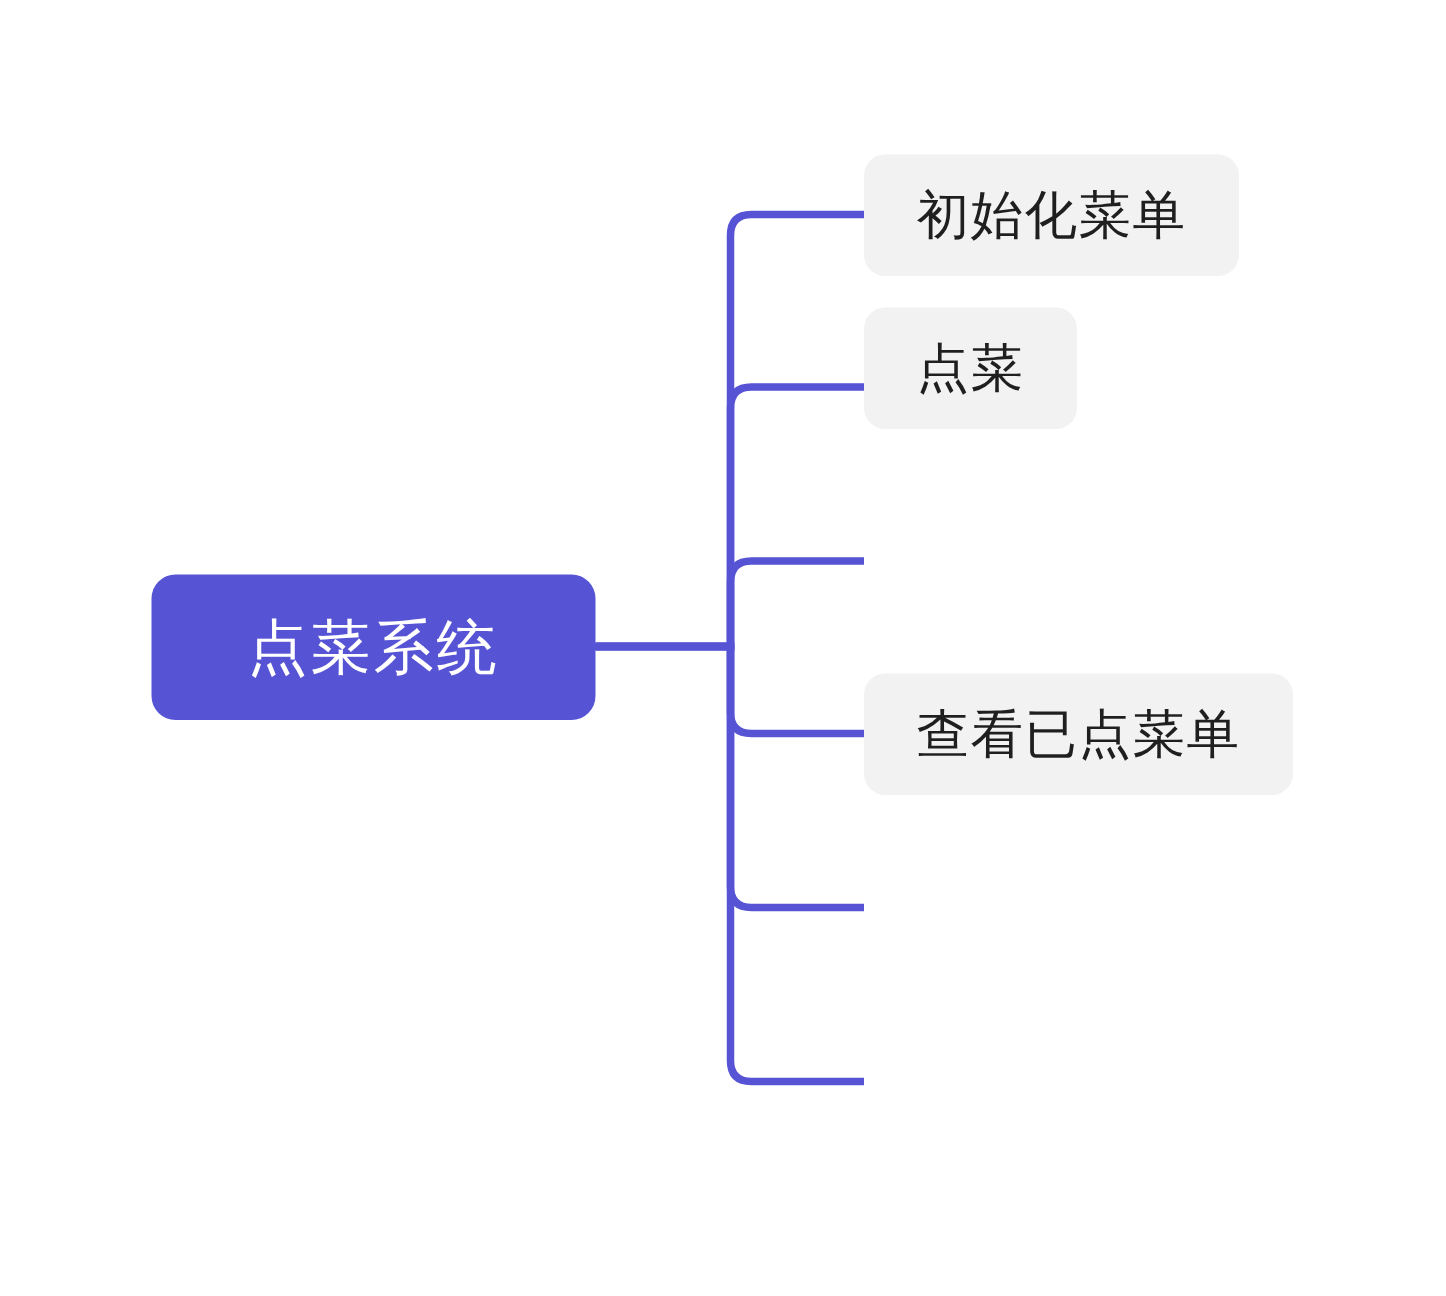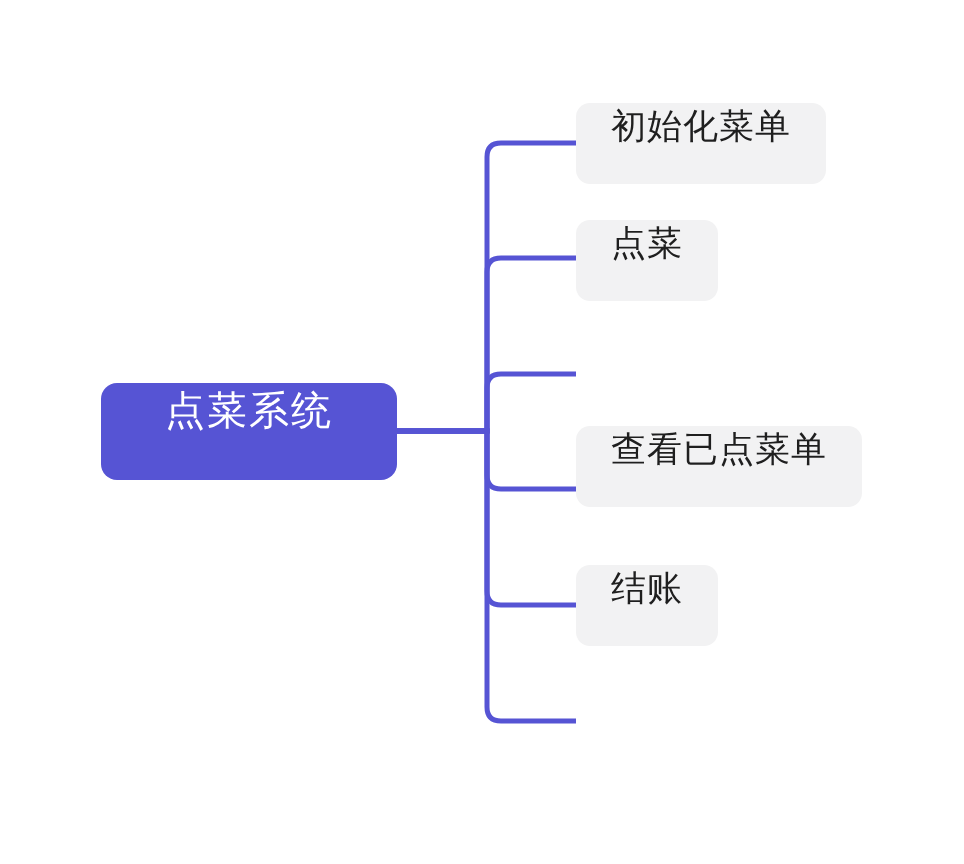--- a/index.html
+++ b/index.html
@@ -29,20 +29,21 @@
   .connectors path{
     fill:none;
     stroke:var(--branch);
     stroke-width:5;
     stroke-linecap:butt;
   }
   .topic{
     position:absolute;
     box-sizing:border-box;
     display:flex;
+    align-items:center;
     justify-content:center;
     white-space:nowrap;
     cursor:default;
   }
   .topic.root{
     left:101px; top:383px;
     width:296px; height:97px;
     background:var(--root-fill);
     border-radius:16px;
     color:var(--root-text);
@@ -55,23 +56,23 @@
     height:81px;
     padding:0 35px;
     background:var(--child-fill);
     border-radius:14px;
     color:var(--child-text);
     font-size:35px;
     font-weight:400;
     letter-spacing:1px;
   }
   .topic.c0{top:103px;}
-  .topic.c1{top:220px;}
+  .topic.c1{top:205px;}
   .topic.c2{top:334px;}
-  .topic.c3{top:426px;}
+  .topic.c3{top:449px;}
   .topic.c4{top:565px;}
   .topic.c5{top:681px;}
 </style>
 </head>
 <body>
 
 <div class="stage">
 
   <svg class="connectors" viewBox="0 0 964 864" xmlns="http://www.w3.org/2000/svg" aria-hidden="true">
     <path d="M 397 431 H 487 V 157 Q 487 143 501 143 H 576"></path>
@@ -92,18 +93,15 @@
 
   <div class="topic child c1">
     <span>点菜</span>
   </div>
 
 
   <div class="topic child c3">
     <span>查看已点菜单</span>
   </div>
 
-  <div class="topic child c4">
-    <span>结账</span>
-  </div>
 
 
 </div>
 
 </body></html>

